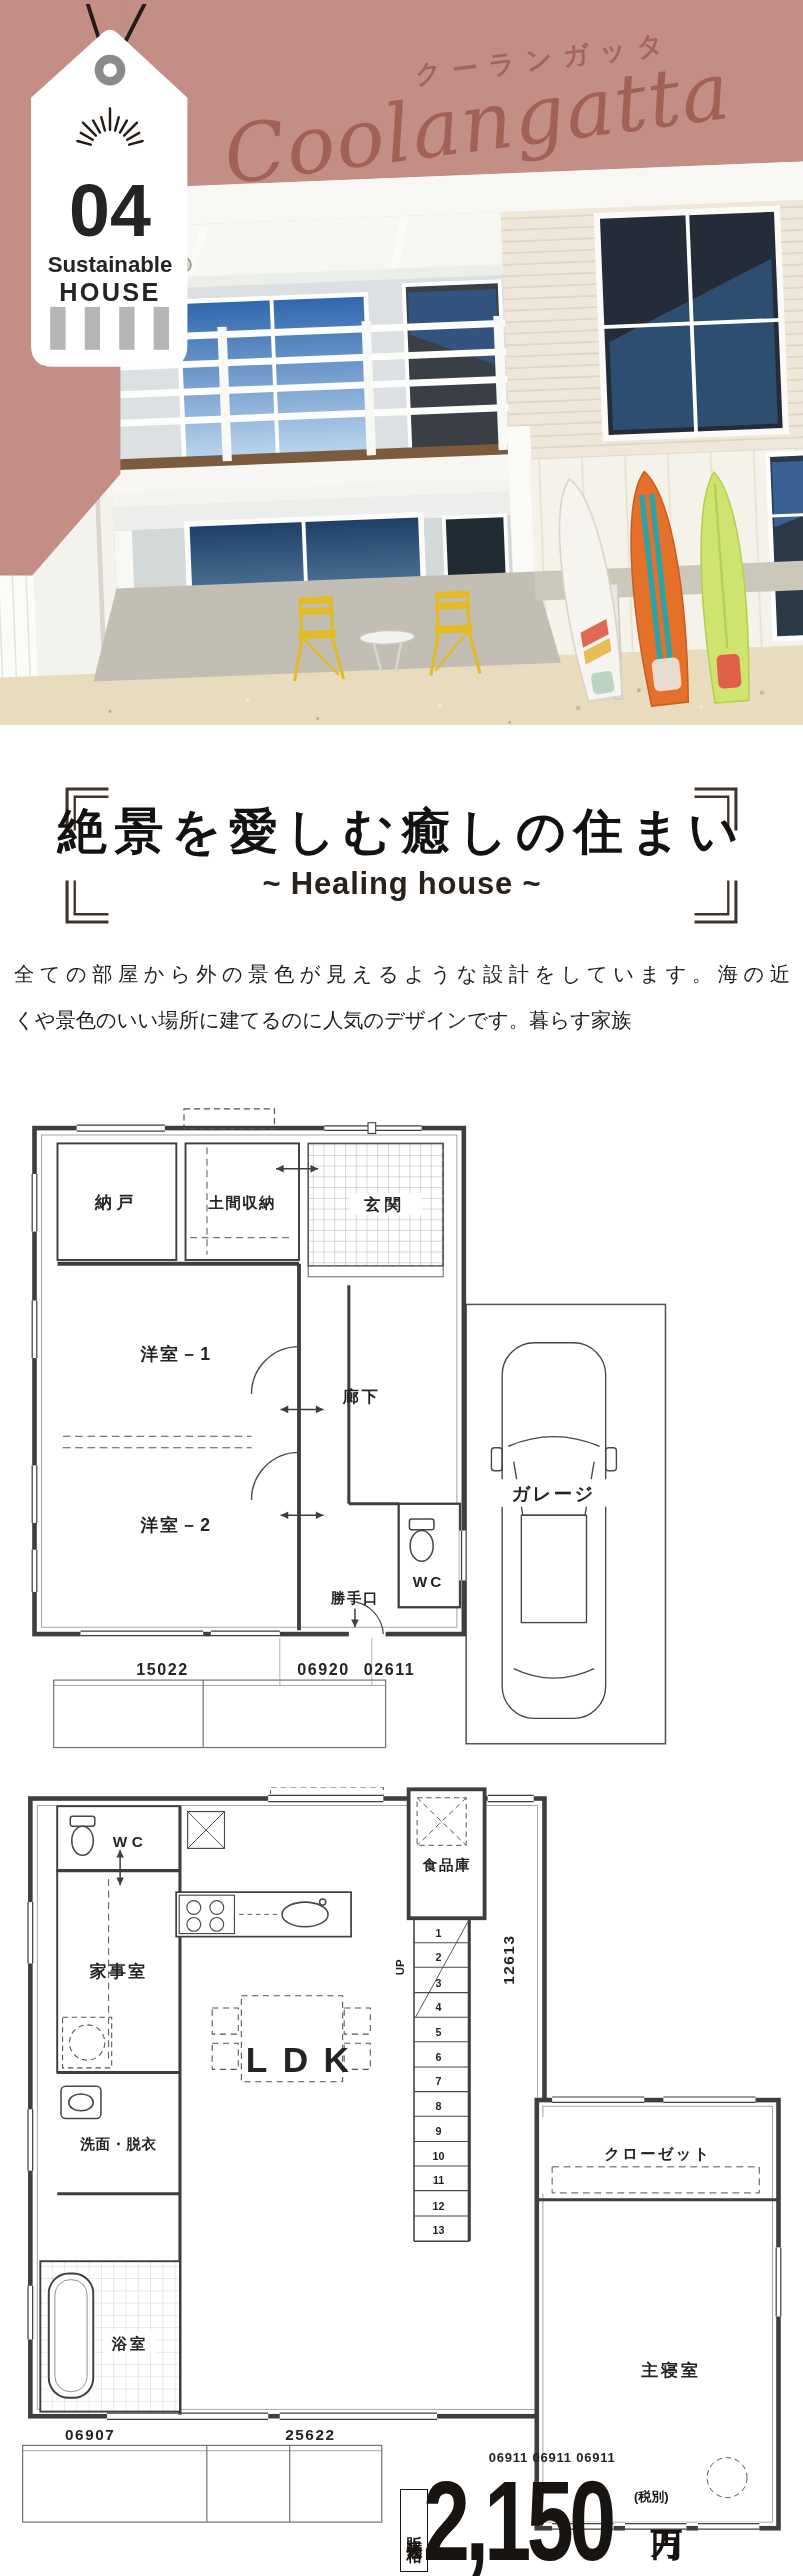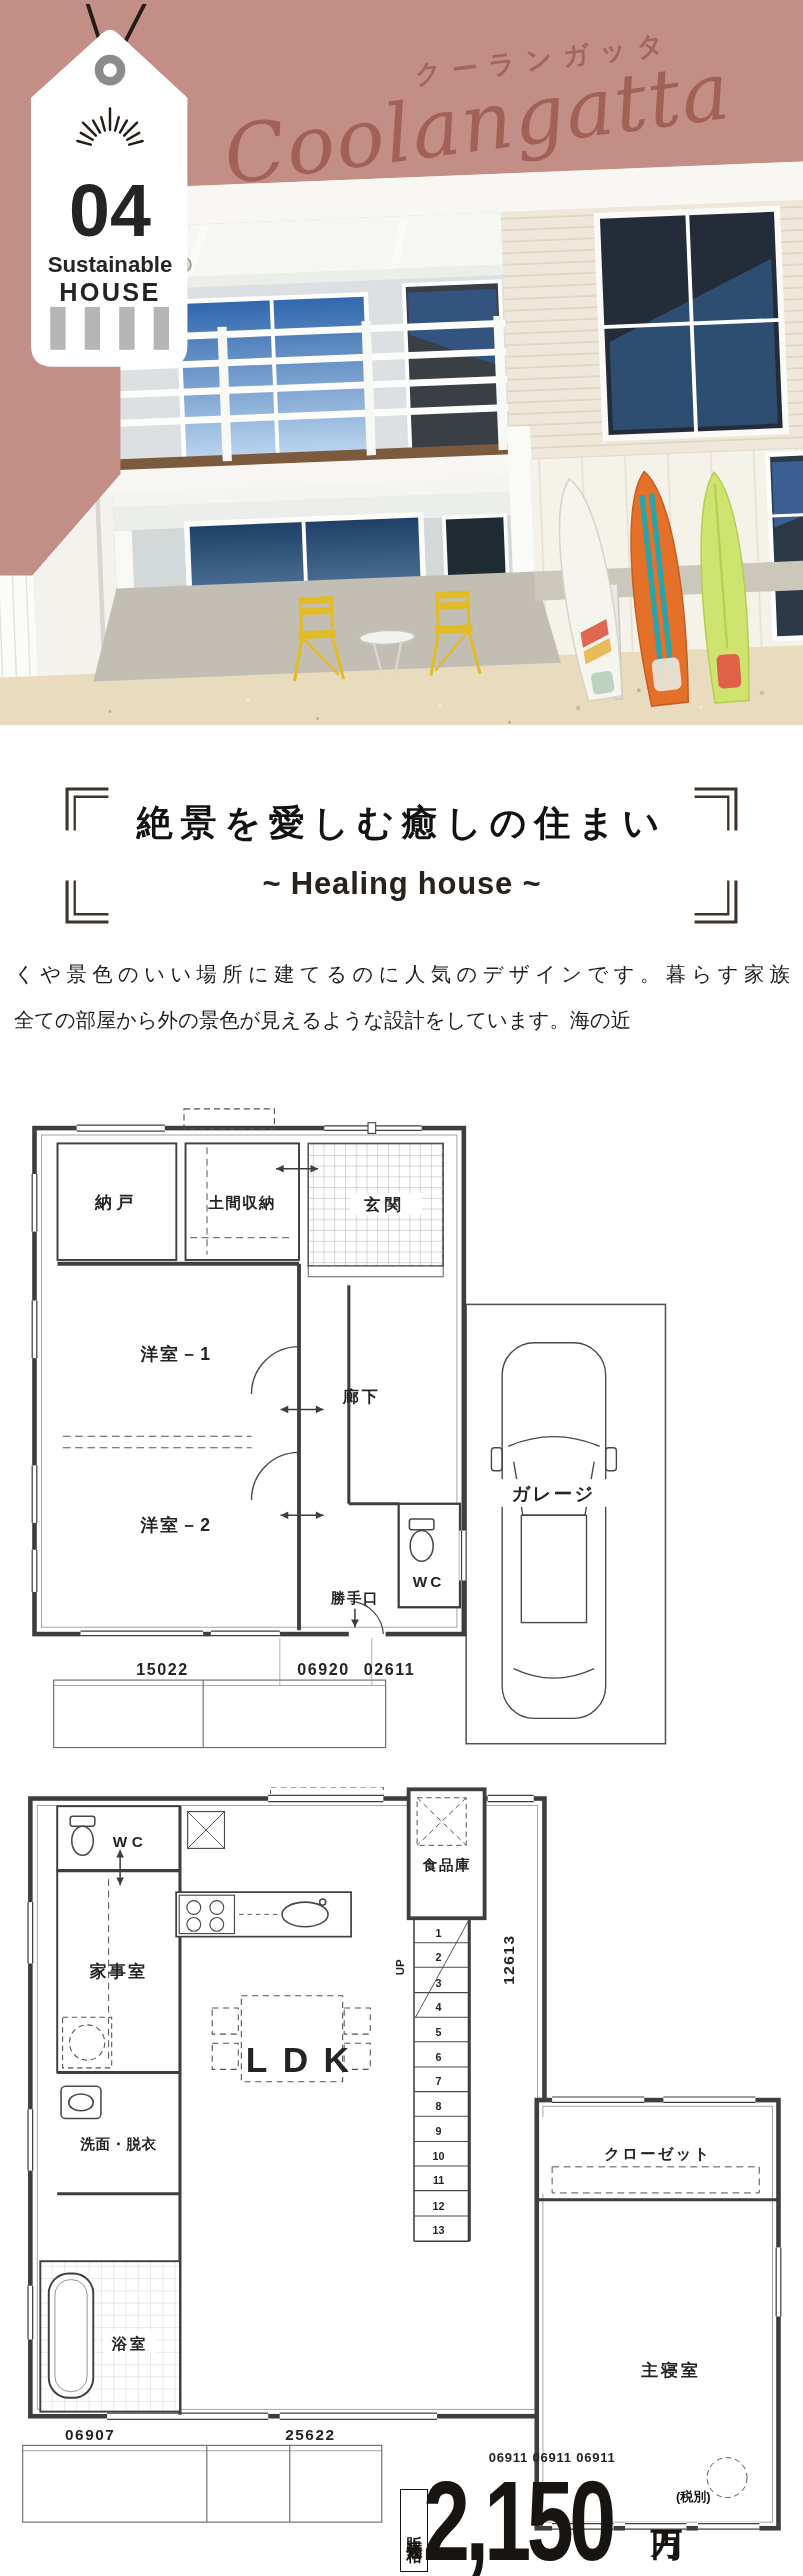--- a/index.html
+++ b/index.html
@@ -16,21 +16,21 @@
            transform:rotate(-2.3deg); transform-origin:center; background:#e8e6df; overflow:hidden; z-index:1; }
   .rose-left { position:absolute; left:0; top:0; z-index:2; pointer-events:none; }
   .tag { position:absolute; left:28px; top:4px; width:164px; height:372px; z-index:3; }
   .katakana { position:absolute; left:414px; top:38px; width:322px; z-index:4;
     transform:rotate(-7deg); font-size:26px; font-weight:bold; letter-spacing:10.7px; color:#a3655c; }
   .script { position:absolute; left:222px; top:71px; width:598px; z-index:4;
     transform:rotate(-7.5deg); font-family:"DejaVu Serif","Liberation Serif",serif; font-style:italic;
     font-size:80px; letter-spacing:1.5px; color:rgba(158,92,82,.9); }
   
   .h-title { position:absolute; left:0; top:799px; width:804px; text-align:center;
-    font-size:36px; font-weight:bold; letter-spacing:7.7px; color:#141111; }
+    font-size:49px; font-weight:bold; letter-spacing:7.7px; color:#141111; }
   .h-sub { position:absolute; left:0; top:858px; width:804px; text-align:center;
     font-size:31px; font-weight:bold; letter-spacing:0.8px; color:#2a211c;margin-top:8px; }
   .bracket { position:absolute; width:46px; height:46px; }
   .br-tl { left:64px;  top:786px; }
   .br-tr { left:693px; top:786px; transform:scaleX(-1); }
   .br-bl { left:64px;  top:879px; transform:scaleY(-1); }
   .br-br { left:693px; top:879px; transform:scale(-1,-1); }
   
   .desc { position:absolute; left:14px; top:951px; width:776px; font-size:20.3px; color:#1e1c1c; }
   .desc .dl { height:46px; line-height:46px; text-align:justify; text-align-last:justify; }
@@ -38,21 +38,21 @@
   
   .plan1 { position:absolute; left:23px; top:1101px; }
   .plan2 { position:absolute; left:15.3px; top:1787px; }
   svg text { font-family:"Liberation Sans","DejaVu Sans",sans-serif; fill:#262422; font-weight:bold; }
   
   .price-label { position:absolute; left:400px; top:2489px; width:28px; height:83px;
     border:1.9px solid #171411; display:flex; align-items:center; justify-content:center;
     writing-mode:vertical-rl; text-orientation:upright; font-size:16px; font-weight:bold; letter-spacing:3.8px; color:#171411; }
   .price-amount { position:absolute; left:423px; top:2475px; font-size:114px; line-height:92px;
     font-weight:800; letter-spacing:-6.1px; color:#171411; transform:scaleX(.74); transform-origin:left top; }
-  .price-tax { position:absolute; left:676px; top:2488px; font-size:13px; font-weight:bold; color:#171411; }
+  .price-tax { position:absolute; left:634px; top:2488px; font-size:13px; font-weight:bold; color:#171411; }
   .price-unit { position:absolute; left:650px; top:2505px; writing-mode:vertical-rl; text-orientation:upright;
     font-size:32px; font-weight:800; line-height:34px; color:#171411; }
 </style>
 </head>
 <body>
 
 <div class="page">
 
   <section class="hero">
 
@@ -275,22 +275,22 @@
     <path d="M14 58 V14 H58" fill="none" stroke="#3f332c" stroke-width="3"></path>
   </svg>
   <svg class="bracket br-br" viewBox="0 0 60 60">
     <path d="M4 58 V4 H58" fill="none" stroke="#3f332c" stroke-width="4"></path>
     <path d="M14 58 V14 H58" fill="none" stroke="#3f332c" stroke-width="3"></path>
   </svg>
   <h1 class="h-title">絶景を愛しむ癒しの住まい</h1>
   <div class="h-sub">~ Healing house ~</div>
 
   <div class="desc">
+    <div class="dl">全ての部屋から外の景色が見えるような設計をしています。海の近</div>
     <div class="dl">くや景色のいい場所に建てるのに人気のデザインです。暮らす家族</div>
-    <div class="dl">全ての部屋から外の景色が見えるような設計をしています。海の近</div>
   </div>
 
   <svg class="plan1" width="759" height="656" viewBox="0 0 990 855">
     <defs>
       <pattern id="tileP" width="14" height="14" patternUnits="userSpaceOnUse">
         <rect width="14" height="14" fill="#ffffff"></rect>
         <path d="M14 0 H0 V14" fill="none" stroke="#8f8d88" stroke-width="0.9"></path>
       </pattern>
     </defs>
 

